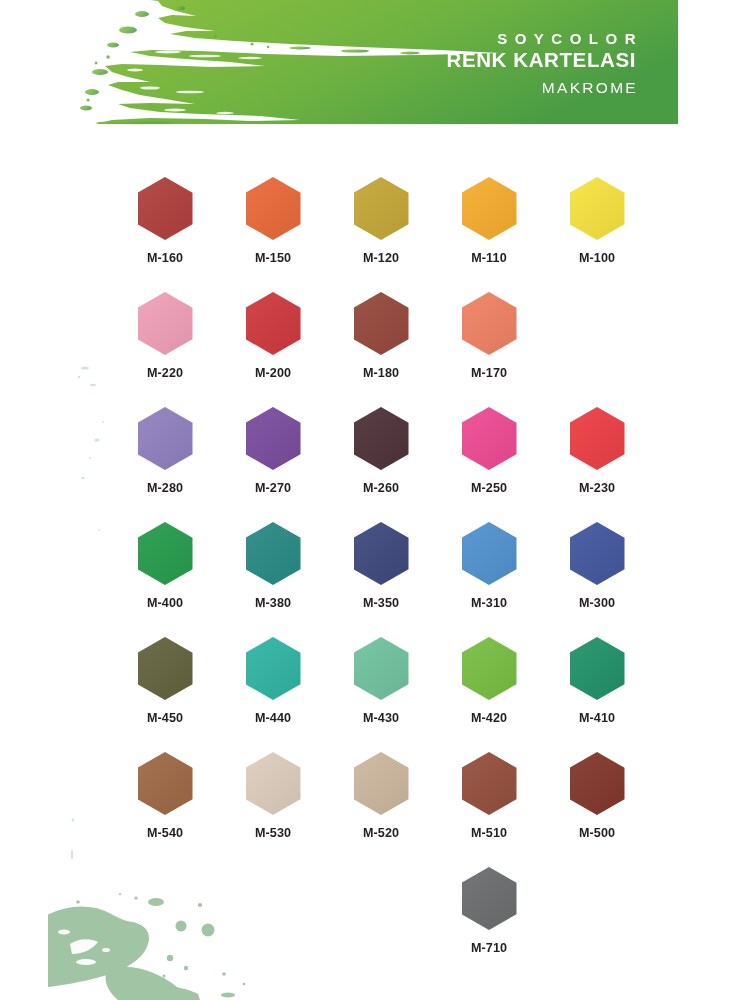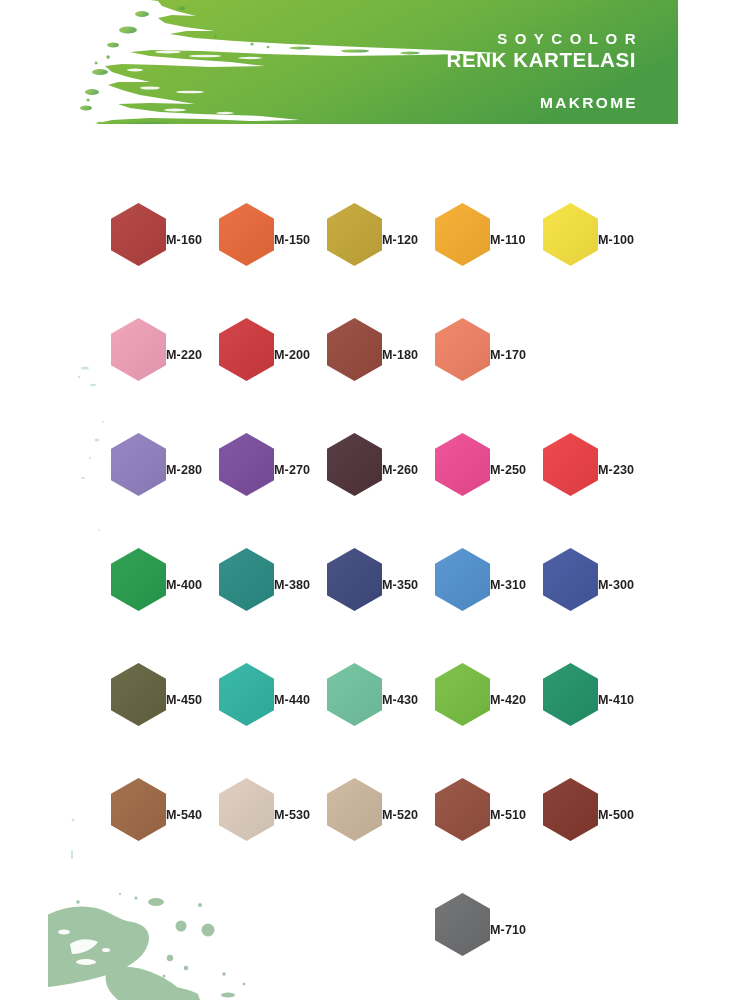--- a/index.html
+++ b/index.html
@@ -60,23 +60,23 @@
   #title-sub {
     font-size: 20.5px;
     font-weight: 700;
     letter-spacing: 0.6px;
     line-height: 1.3;
     white-space: nowrap;
   }
 
   #title-category {
     font-size: 15.5px;
-    font-weight: 700;
+    font-weight: 400;
     letter-spacing: 2.3px;
-    margin-top: 20px;
+    margin-top: 5px;
     margin-right: -2px;
     white-space: nowrap;
   }
 
   
   #splash-svg {
     position: absolute;
     left: 48px;
     bottom: 0;
     width: 230px;
@@ -102,20 +102,21 @@
   }
 
   .swatch-row {
     display: flex;
     height: 115px;
   }
 
   .swatch-cell {
     width: 108px;
     display: flex;
+    flex-direction: column;
     align-items: center;
   }
 
   .swatch-cell.empty { visibility: hidden; }
 
   .hex {
     width: 55px;
     height: 63px;
     clip-path: polygon(50% 0%, 100% 25%, 100% 75%, 50% 100%, 0% 75%, 0% 25%);
     -webkit-clip-path: polygon(50% 0%, 100% 25%, 100% 75%, 50% 100%, 0% 75%, 0% 25%);

